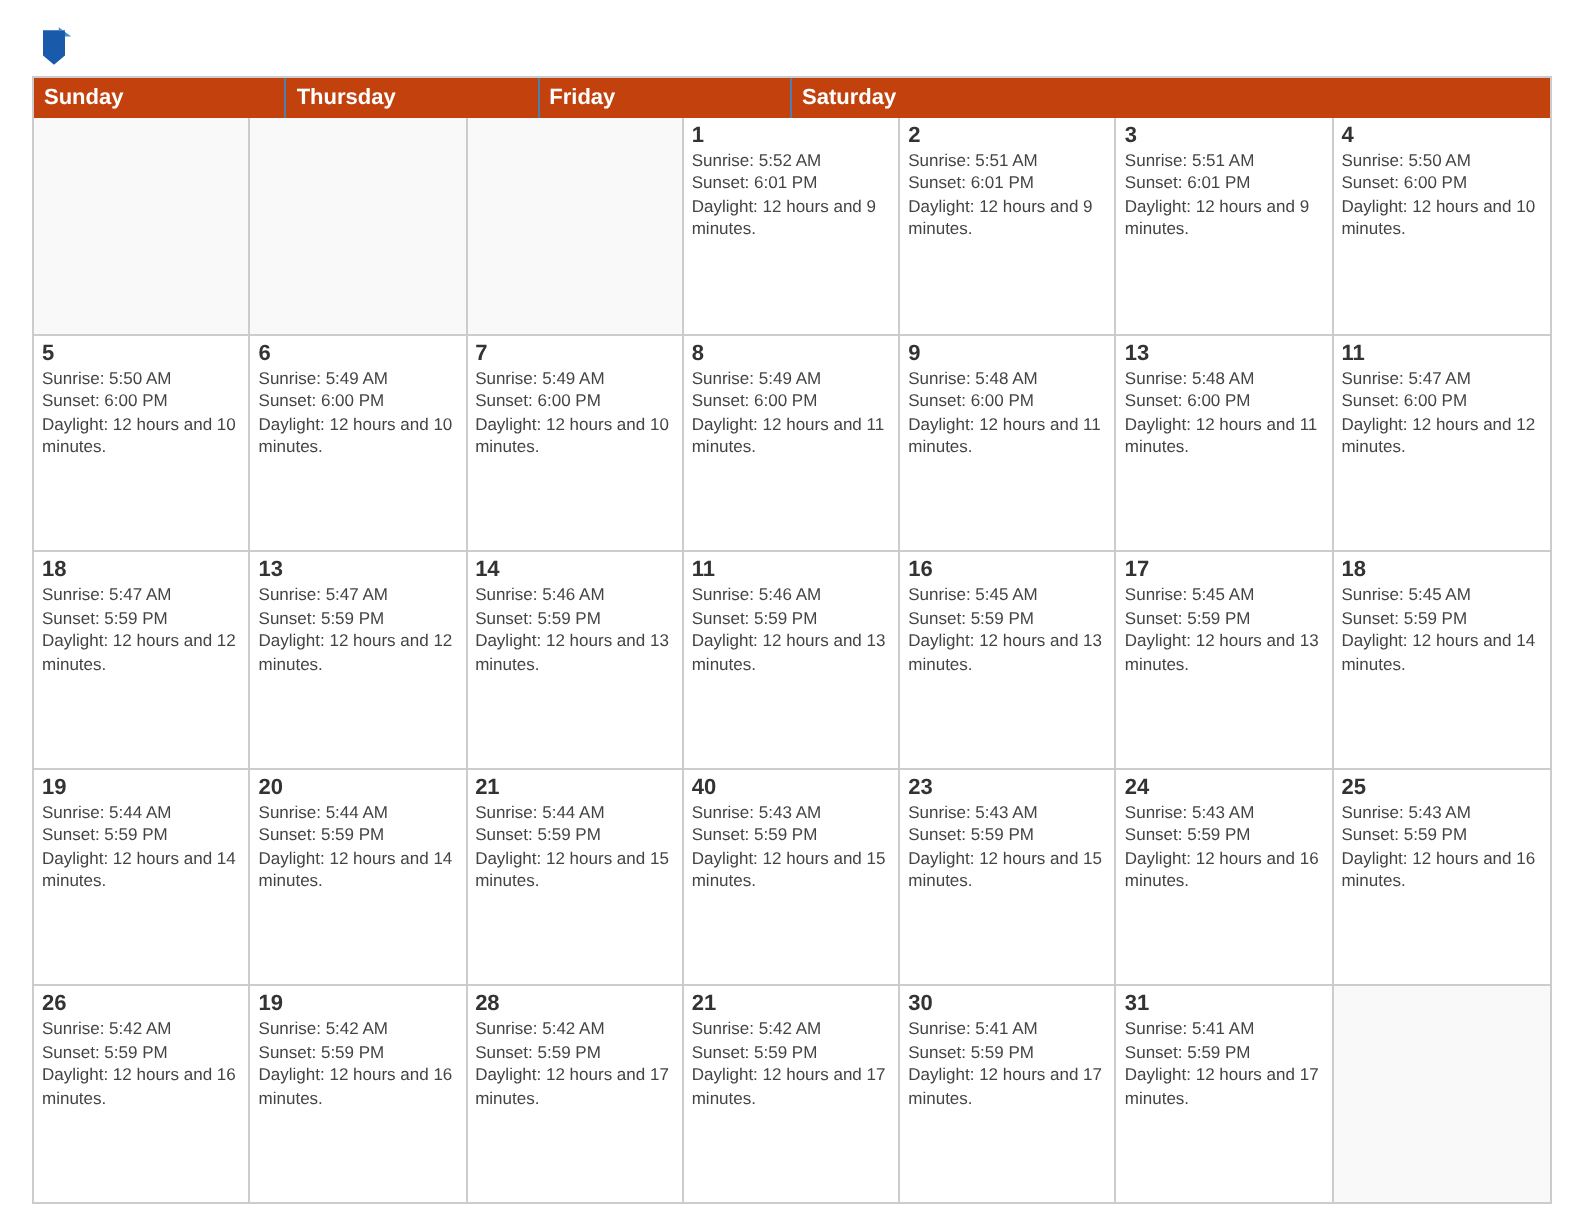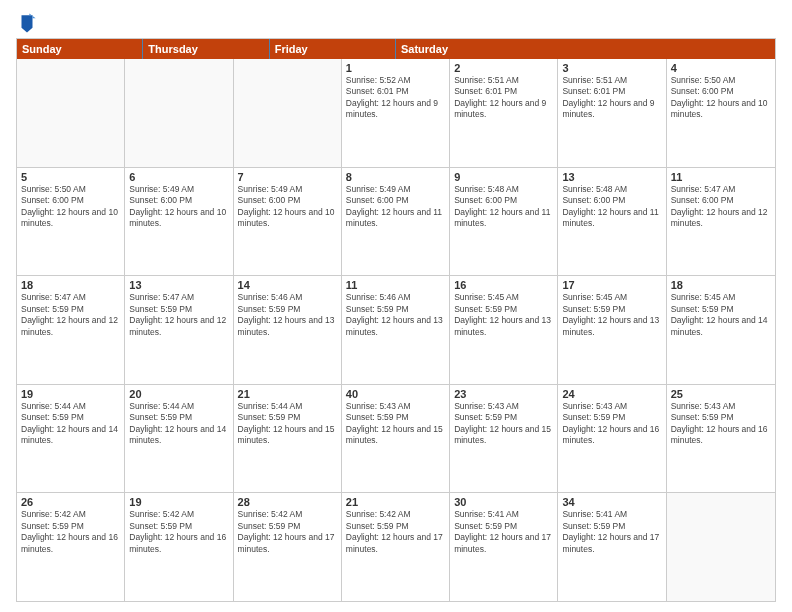--- a/index.html
+++ b/index.html
@@ -235,20 +235,20 @@
 Daylight: 12 hours and 16 minutes.</span></div>
           <div class="cal-cell"><span class="day-num">28</span><span class="cell-text" style="white-space: pre-line;">Sunrise: 5:42 AM
 Sunset: 5:59 PM
 Daylight: 12 hours and 17 minutes.</span></div>
           <div class="cal-cell"><span class="day-num">21</span><span class="cell-text" style="white-space: pre-line;">Sunrise: 5:42 AM
 Sunset: 5:59 PM
 Daylight: 12 hours and 17 minutes.</span></div>
           <div class="cal-cell"><span class="day-num">30</span><span class="cell-text" style="white-space: pre-line;">Sunrise: 5:41 AM
 Sunset: 5:59 PM
 Daylight: 12 hours and 17 minutes.</span></div>
-          <div class="cal-cell"><span class="day-num">34</span><span class="cell-text" style="white-space: pre-line;">Sunrise: 5:41 AM
+          <div class="cal-cell"><span class="day-num">31</span><span class="cell-text" style="white-space: pre-line;">Sunrise: 5:41 AM
 Sunset: 5:59 PM
 Daylight: 12 hours and 17 minutes.</span></div>
           <div class="cal-cell empty"></div>
         </div>
       </div>
   </div>
 </div>
 
 </body></html>

